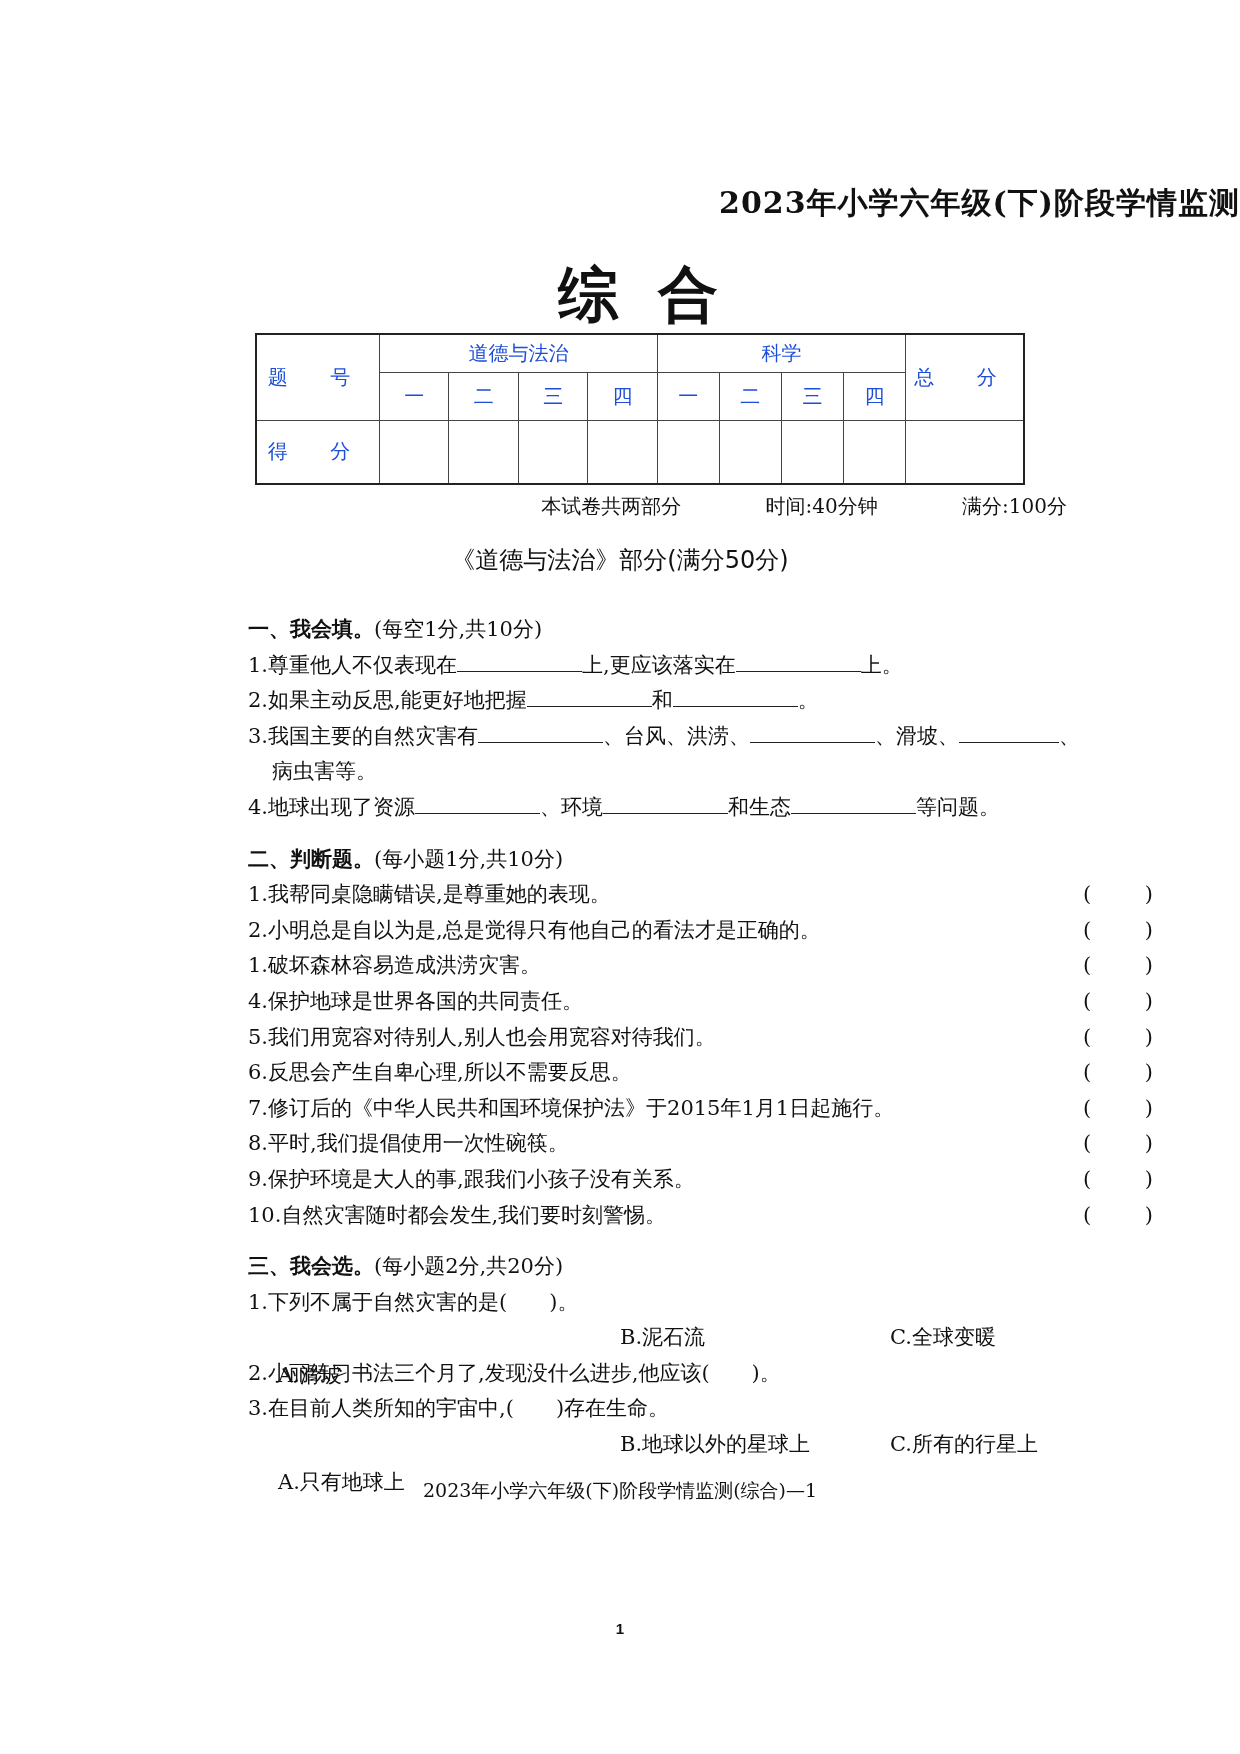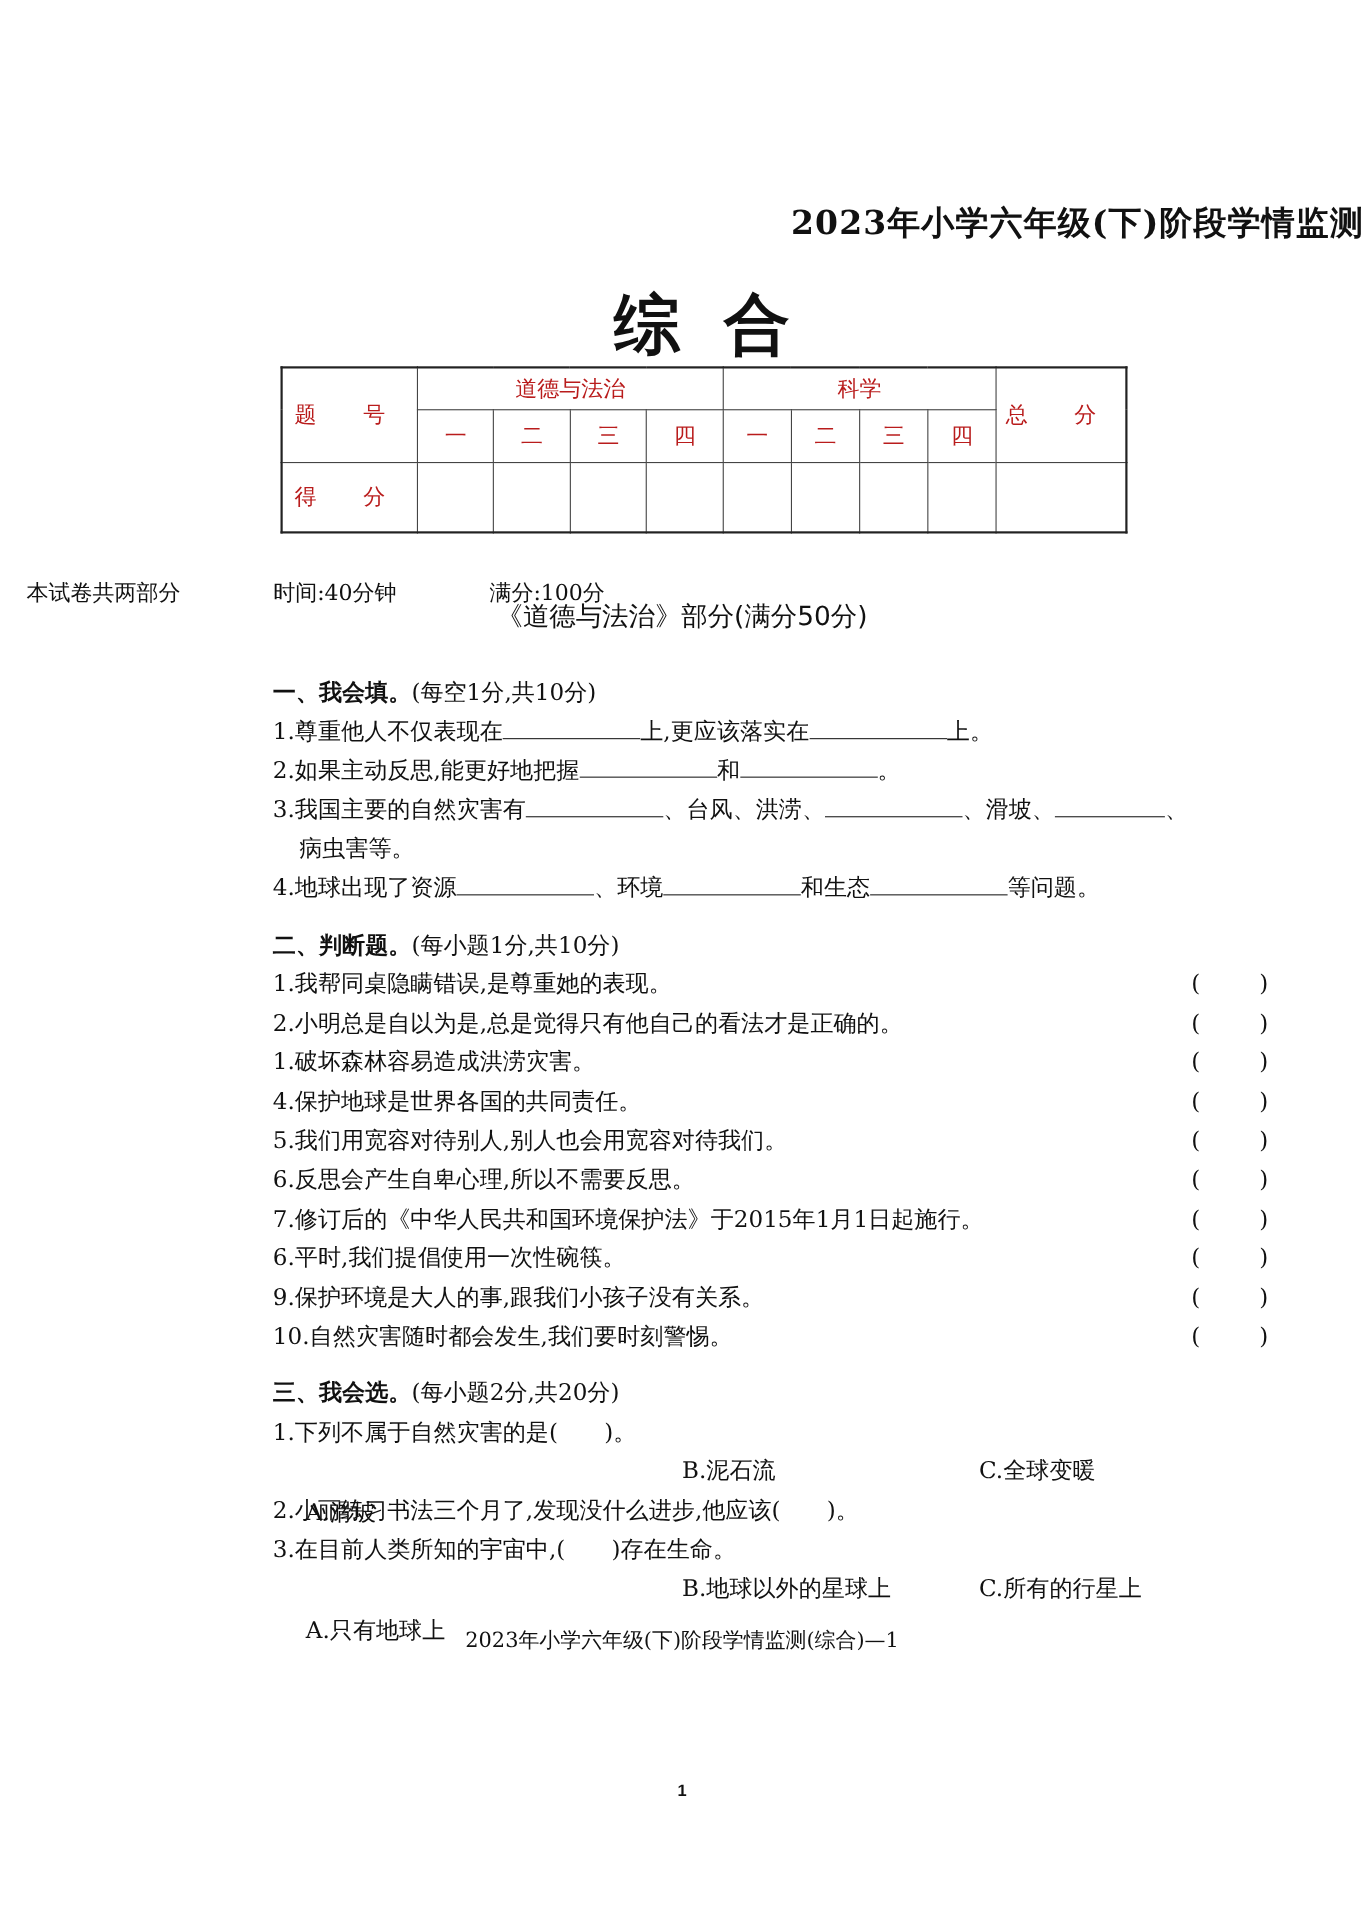--- a/index.html
+++ b/index.html
@@ -12,25 +12,25 @@
     font-size: 30px; font-weight: bold; letter-spacing: 1px;
   }
   .subject-title {
     position: absolute; left: 0; width: 1240px; top: 255px; text-align: center;
     font-size: 60px; font-weight: bold; letter-spacing: 40px; padding-left: 38px;
   }
   table.score {
     position: absolute; left: 255px; top: 333px; width: 770px; height: 152px;
     border-collapse: collapse; border: 2px solid #222; font-size: 20px;
   }
-  table.score td { border: 1px solid #444; text-align: center; color: #b91c1c; }
+  table.score td { border: 1px solid #444; text-align: center; color: #1d4ed8; }
   table.score td.head { letter-spacing: 18px; }
   .meta {
-    position: absolute; left: 0; width: 1091px; top: 493px; text-align: left;
-    font-size: 20px; word-spacing: 30px; margin-top: 32px;
+    position: absolute; left: 0; width: 1091px; top: 493px; text-align: right;
+    font-size: 20px; word-spacing: 30px;
   }
   .meta span { margin: 0 24px; }
   .part-title {
     position: absolute; left: 0; width: 1240px; top: 544px; text-align: center;
     font-size: 24px; font-family: "DejaVu Sans", sans-serif;
   }
   .content { position: absolute; left: 248px; top: 596px; width: 905px; font-size: 21px; }
   .line { height: 35.6px; line-height: 35.6px; white-space: nowrap; position: relative; }
   .sec { font-weight: bold; font-family: "DejaVu Sans", sans-serif; margin-top: 16px; }
   .sec .note { font-weight: normal; font-family: "DejaVu Serif", serif; }
@@ -138,21 +138,21 @@
         <span>)</span>
       </span></div>
   <div class="line"><span>6.反思会产生自卑心理,所以不需要反思。</span><span class="paren">
         <span>(</span>
         <span>)</span>
       </span></div>
   <div class="line"><span>7.修订后的《中华人民共和国环境保护法》于2015年1月1日起施行。</span><span class="paren">
         <span>(</span>
         <span>)</span>
       </span></div>
-  <div class="line"><span>6.平时,我们提倡使用一次性碗筷。</span><span class="paren">
+  <div class="line"><span>8.平时,我们提倡使用一次性碗筷。</span><span class="paren">
         <span>(</span>
         <span>)</span>
       </span></div>
   <div class="line"><span>9.保护环境是大人的事,跟我们小孩子没有关系。</span><span class="paren">
         <span>(</span>
         <span>)</span>
       </span></div>
   <div class="line"><span>10.自然灾害随时都会发生,我们要时刻警惕。</span><span class="paren">
         <span>(</span>
         <span>)</span>

